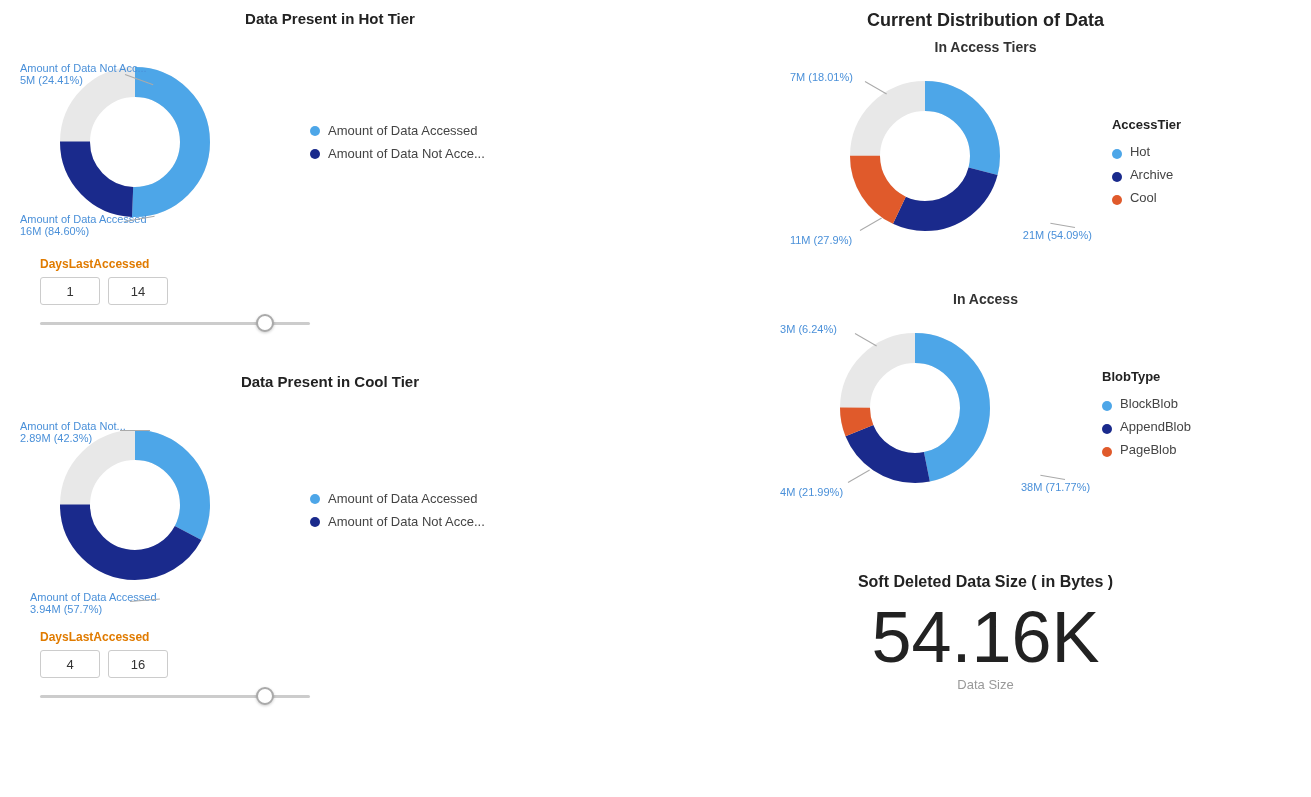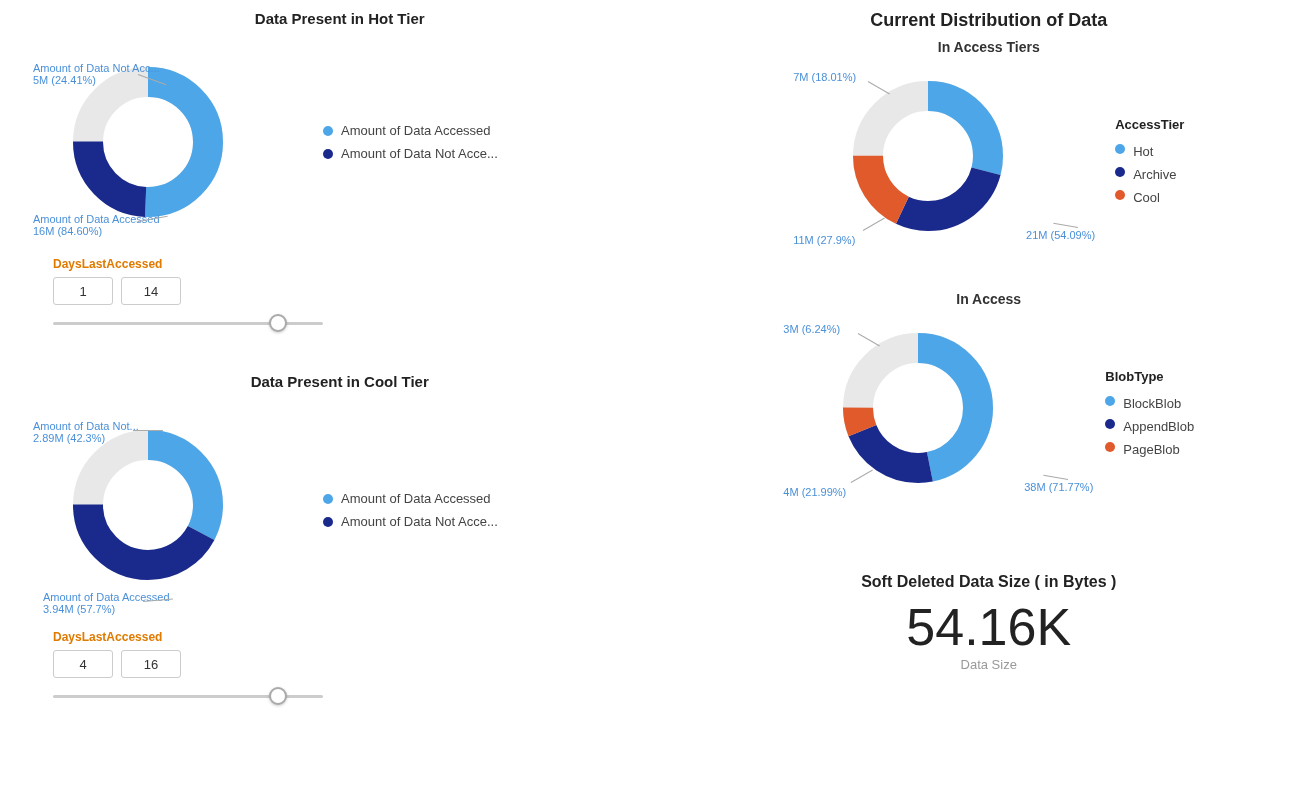--- a/index.html
+++ b/index.html
@@ -8,21 +8,20 @@
       background: #fff;
       color: #333;
       width: 1311px;
       min-height: 797px;
       overflow: hidden;
     }
     .main-container {
       display: flex;
       width: 1311px;
       min-height: 797px;
-      padding-left: 13px;
     }
     .left-panel {
       width: 660px;
       padding: 10px 20px;
       display: flex;
       flex-direction: column;
     }
     .right-panel {
       width: 651px;
       padding: 10px 20px;
@@ -135,21 +134,21 @@
       gap: 8px;
     }
     .right-legend-title {
       font-size: 13px;
       font-weight: bold;
       color: #222;
       margin-bottom: 4px;
     }
     .right-legend-item {
       display: flex;
-      align-items: flex-start;
+      align-items: flex-end;
       gap: 8px;
       font-size: 13px;
       color: #444;
     }
     .right-legend-dot {
       width: 10px;
       height: 10px;
       border-radius: 50%;
       flex-shrink: 0;
     }
@@ -158,21 +157,21 @@
       margin-top: 20px;
       padding: 10px;
     }
     .soft-deleted-title {
       font-size: 16px;
       font-weight: bold;
       color: #222;
       margin-bottom: 10px;
     }
     .soft-deleted-value {
-      font-size: 52px;
+      font-size: 72px;
       font-weight: 300;
       color: #222;
       line-height: 1;
     }
     .soft-deleted-subtitle {
       font-size: 13px;
       color: #999;
       margin-top: 4px;
     }
 

